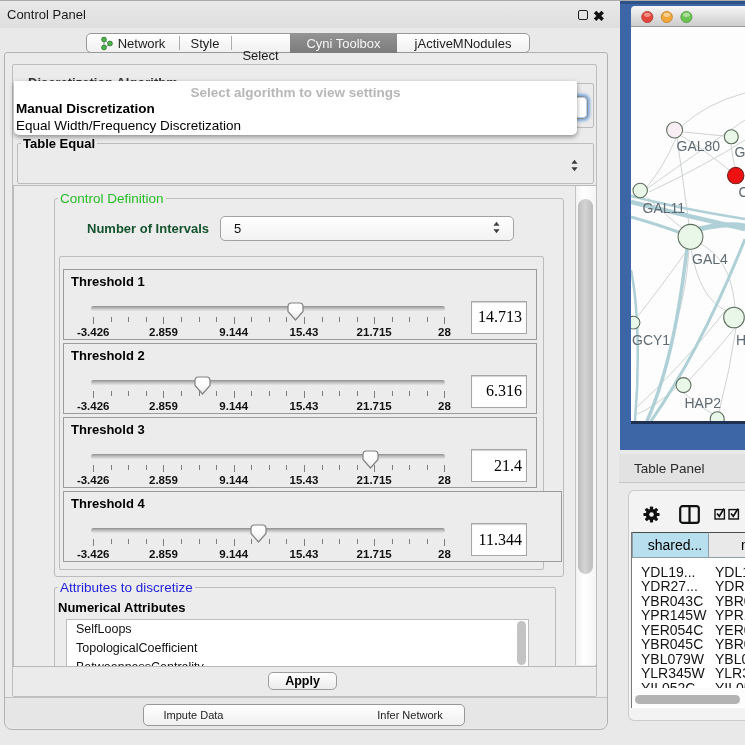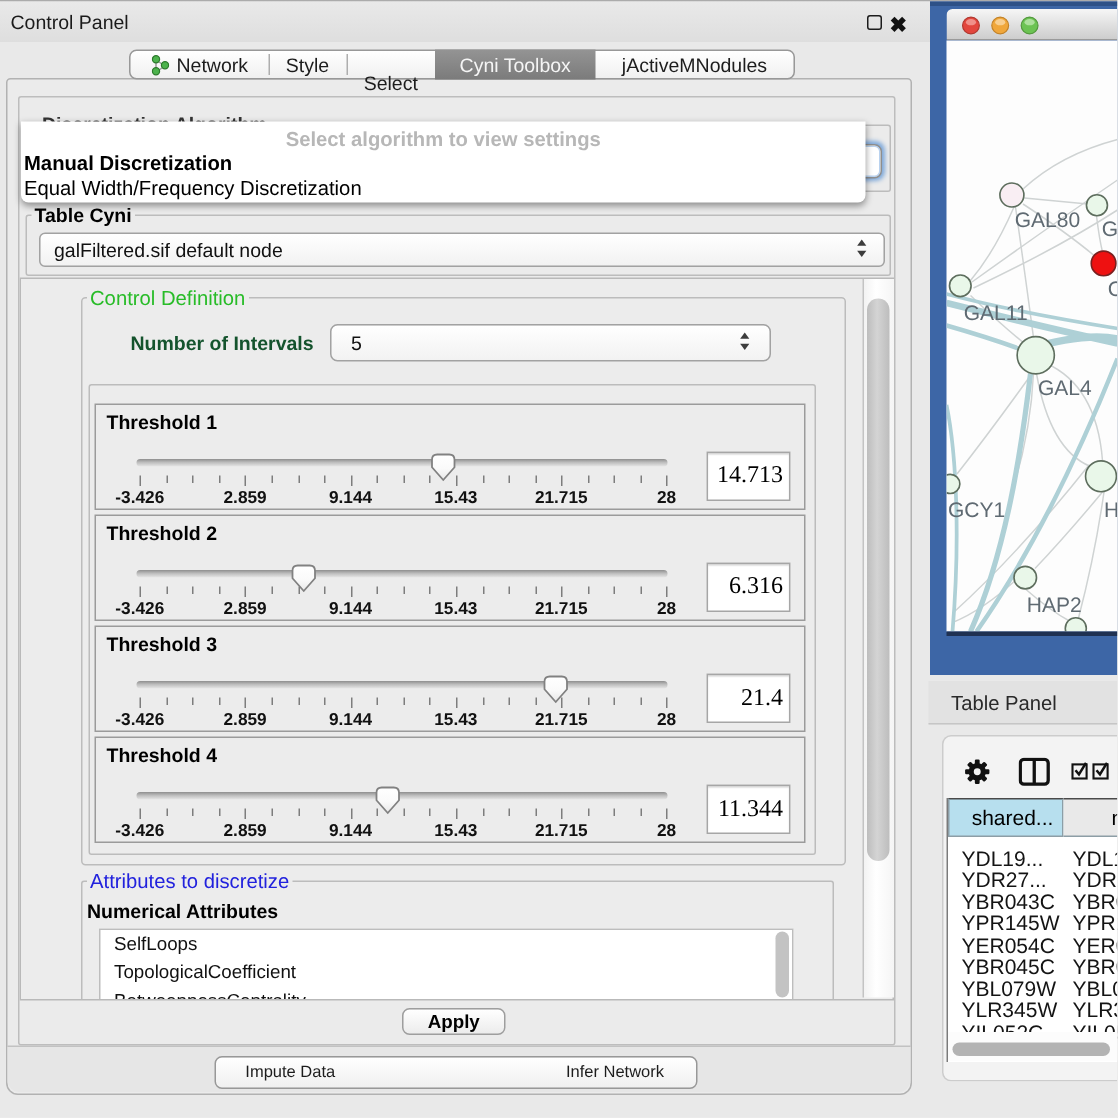--- a/index.html
+++ b/index.html
@@ -62,24 +62,21 @@
 
 <div class="abs" style="left:12px;top:64px;width:585px;height:633px;border:1px solid #bdbdbd;
  border-radius:2px;box-sizing:border-box;background:#ebebeb;"></div>
 
 <div class="gb" style="left:17px;top:83px;width:575px;height:43px;"></div>
 <div class="abs" style="left:26px;top:74.5px;font-size:13px;font-weight:bold;color:#333;background:#ebebeb;padding:0 2px;">Discretization Algorithm</div>
 <div class="abs" style="left:26px;top:96px;width:562px;height:23px;background:#fff;border:1px solid #8e8e8e;
  border-radius:5px;box-sizing:border-box;box-shadow:0 0 3px 1.5px #7fa9da, inset 0 0 0 1px #b9d2ef;"></div>
 
 <div class="gb" style="left:17px;top:143px;width:575px;height:39px;"></div>
-<div class="abs" style="left:21px;top:135.5px;font-size:13px;font-weight:bold;color:#000;background:#ebebeb;padding:0 2px;">Table Cyni</div>
-<div class="combo" style="left:26px;top:155px;width:562px;height:21px;">
-  <span style="margin-left:9px;">galFiltered.sif default node</span>
-</div>
+<div class="abs" style="left:21px;top:135.5px;font-size:13px;font-weight:bold;color:#000;background:#ebebeb;padding:0 2px;">Table Equal</div>
 <svg class="updown" style="left:570px;top:158px;" width="10" height="15" viewBox="0 0 10 15">
  <path d="M5 1 L8.4 5.6 L1.6 5.6 Z" fill="#3c3c3c"></path>
  <path d="M5 14 L8.4 9.4 L1.6 9.4 Z" fill="#3c3c3c"></path>
 </svg>
 
 <div class="abs" style="left:13px;top:185px;width:583px;height:482px;border:1px solid #b9b9b9;
  box-sizing:border-box;background:#ececec;overflow:hidden;" id="scrollpane">
 
 <div class="gb" style="left:40px;top:12px;width:508px;height:377px;border-radius:3px;"></div>
 <div class="gtitle" style="left:44px;top:5px;color:#28bc28;">Control Definition</div>
@@ -213,21 +210,21 @@
             <linearGradient id="thg2" x1="0" y1="0" x2="0" y2="1">
 <stop offset="0" stop-color="#ffffff"></stop>
               <stop offset="0.55" stop-color="#fafafa"></stop>
               <stop offset="1" stop-color="#e8e8e8"></stop>
             </linearGradient>
           </defs>
 <path d="M1 4.5 Q1 1 4.5 1 L12.5 1 Q16 1 16 4.5 L16 9.5 L8.5 18 L1 9.5 Z" fill="url(#thg2)" stroke="#818181" stroke-width="1.2"></path>
         </svg>
 <div class="vbox">21.4</div>
 </div>
-<div class="tpanel" style="top:305.4px;">
+<div class="tpanel" style="top:305.4px;padding-left:25px;">
 <div class="tlabel">Threshold 4</div>
 <div class="groove"></div>
 <div class="tick" style="left:29.2px;top:47px;height:7px;"></div>
         <div class="tick" style="left:46.8px;top:47px;height:5px;"></div>
         <div class="tick" style="left:64.3px;top:47px;height:5px;"></div>
         <div class="tick" style="left:81.9px;top:47px;height:5px;"></div>
         <div class="tick" style="left:99.4px;top:47px;height:7px;"></div>
         <div class="tick" style="left:117.0px;top:47px;height:5px;"></div>
         <div class="tick" style="left:134.6px;top:47px;height:5px;"></div>
         <div class="tick" style="left:152.1px;top:47px;height:5px;"></div>

